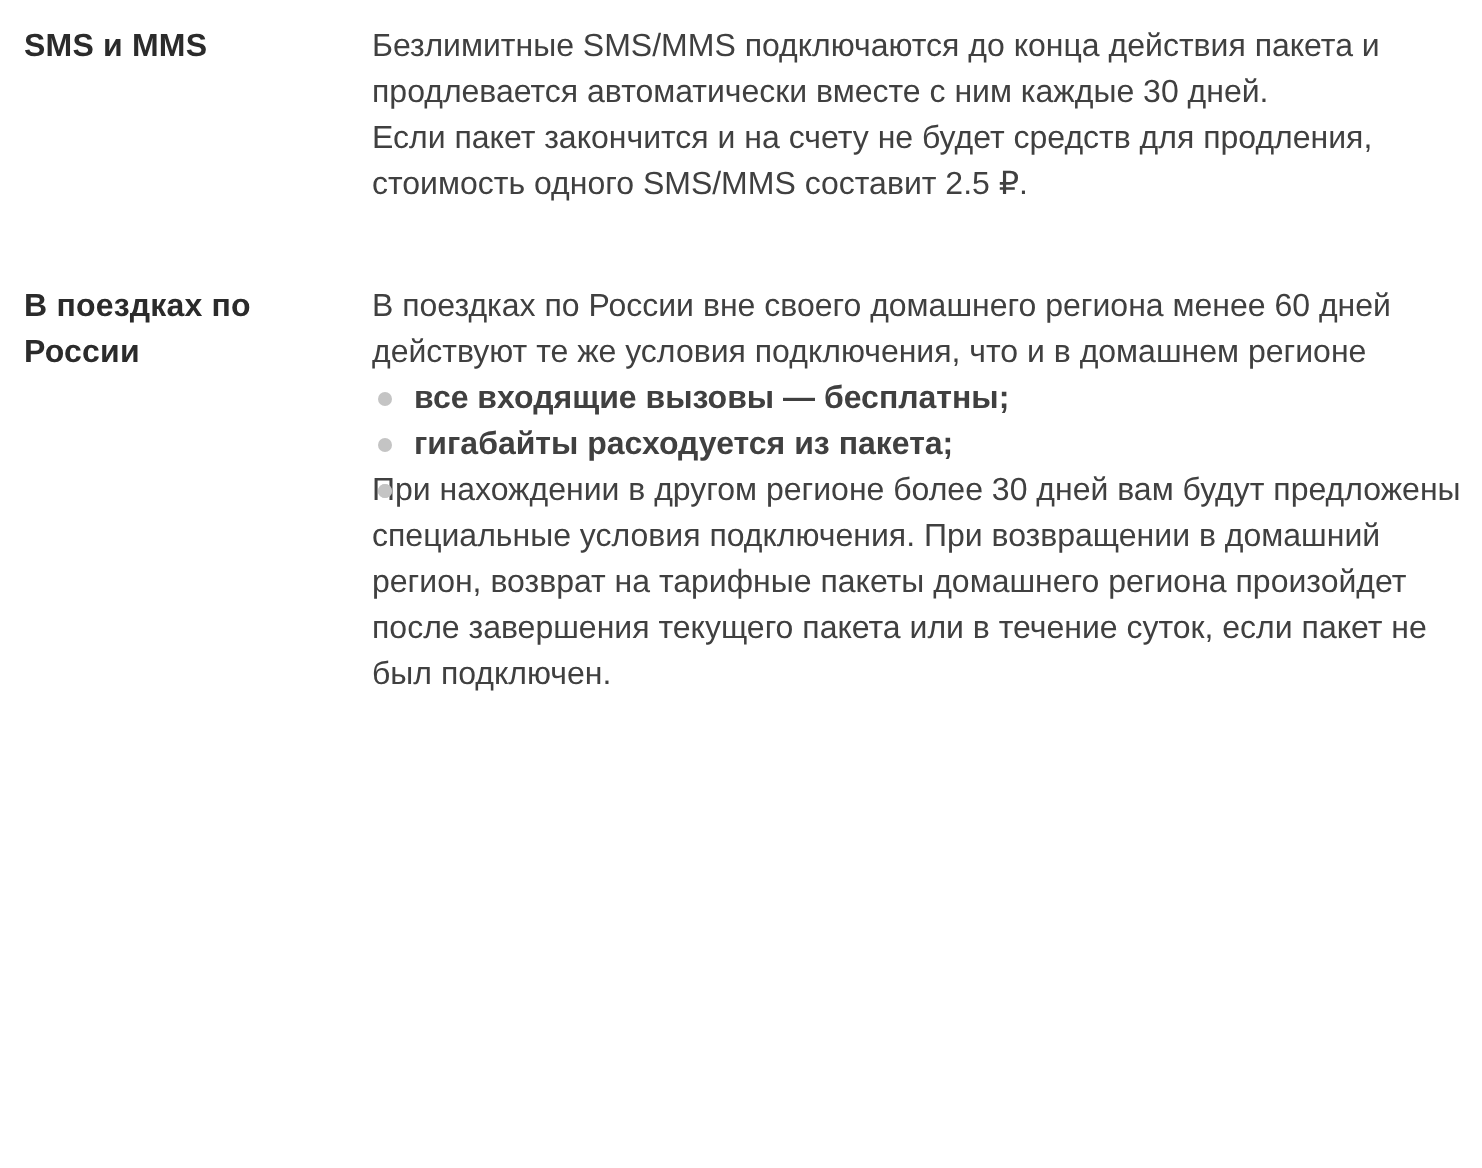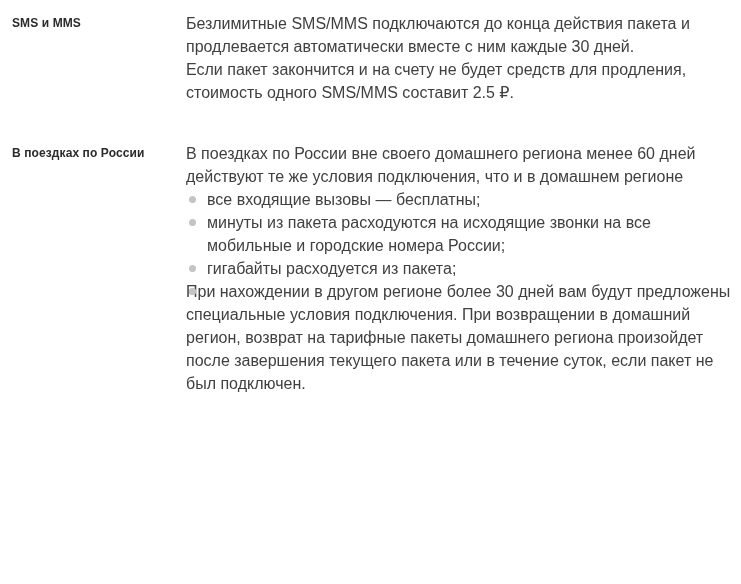--- a/index.html
+++ b/index.html
@@ -15,29 +15,29 @@
     padding: 12px 4px 0 12px;
   }
   .section {
     display: grid;
     grid-template-columns: 174px 1fr;
     align-items: start;
   }
   .section + .section { margin-top: 38px; }
   .section-label {
     font-weight: bold;
-    font-size: 12px;
+    font-size: 16px;
     color: #2b2b2b;
     letter-spacing: 0.1px;
   }
   .section-content { max-width: 557px; }
   .para { white-space: pre-line; }
   .para + .para { margin-top: 24px; text-align: right; }
   .bullets + .para { }
-  .bullets { list-style: none; }
+  .bullets { list-style: none; font-weight: bold; }
   .bullets li {
     position: relative;
     padding-left: 21px;
   }
   .dot {
     position: absolute;
     left: 3px;
     top: 8px;
     width: 7px;
     height: 7px;
@@ -60,24 +60,20 @@
   <div class="section-label">В поездках по России</div>
   <div class="section-content">
     <p class="para">В поездках по России вне своего домашнего региона менее 60 дней действуют те же условия подключения, что и в домашнем регионе</p>
     <ul class="bullets">
       <li>
         <span class="dot"></span>
         <span>все входящие вызовы — бесплатны;</span>
       </li>
       <li>
         <span class="dot"></span>
-        <span>минуты из пакета расходуются на исходящие звонки на все мобильные и городские номера России;</span>
-      </li>
-      <li>
-        <span class="dot"></span>
         <span>гигабайты расходуется из пакета;</span>
       </li>
       <li>
         <span class="dot"></span>
       </li>
       <li>
         <span class="dot"></span>
       </li>
     </ul>
     <p class="para">При нахождении в другом регионе более 30 дней вам будут предложены специальные условия подключения. При возвращении в домашний регион, возврат на тарифные пакеты домашнего региона произойдет после завершения текущего пакета или в течение суток, если пакет не был подключен.</p>

